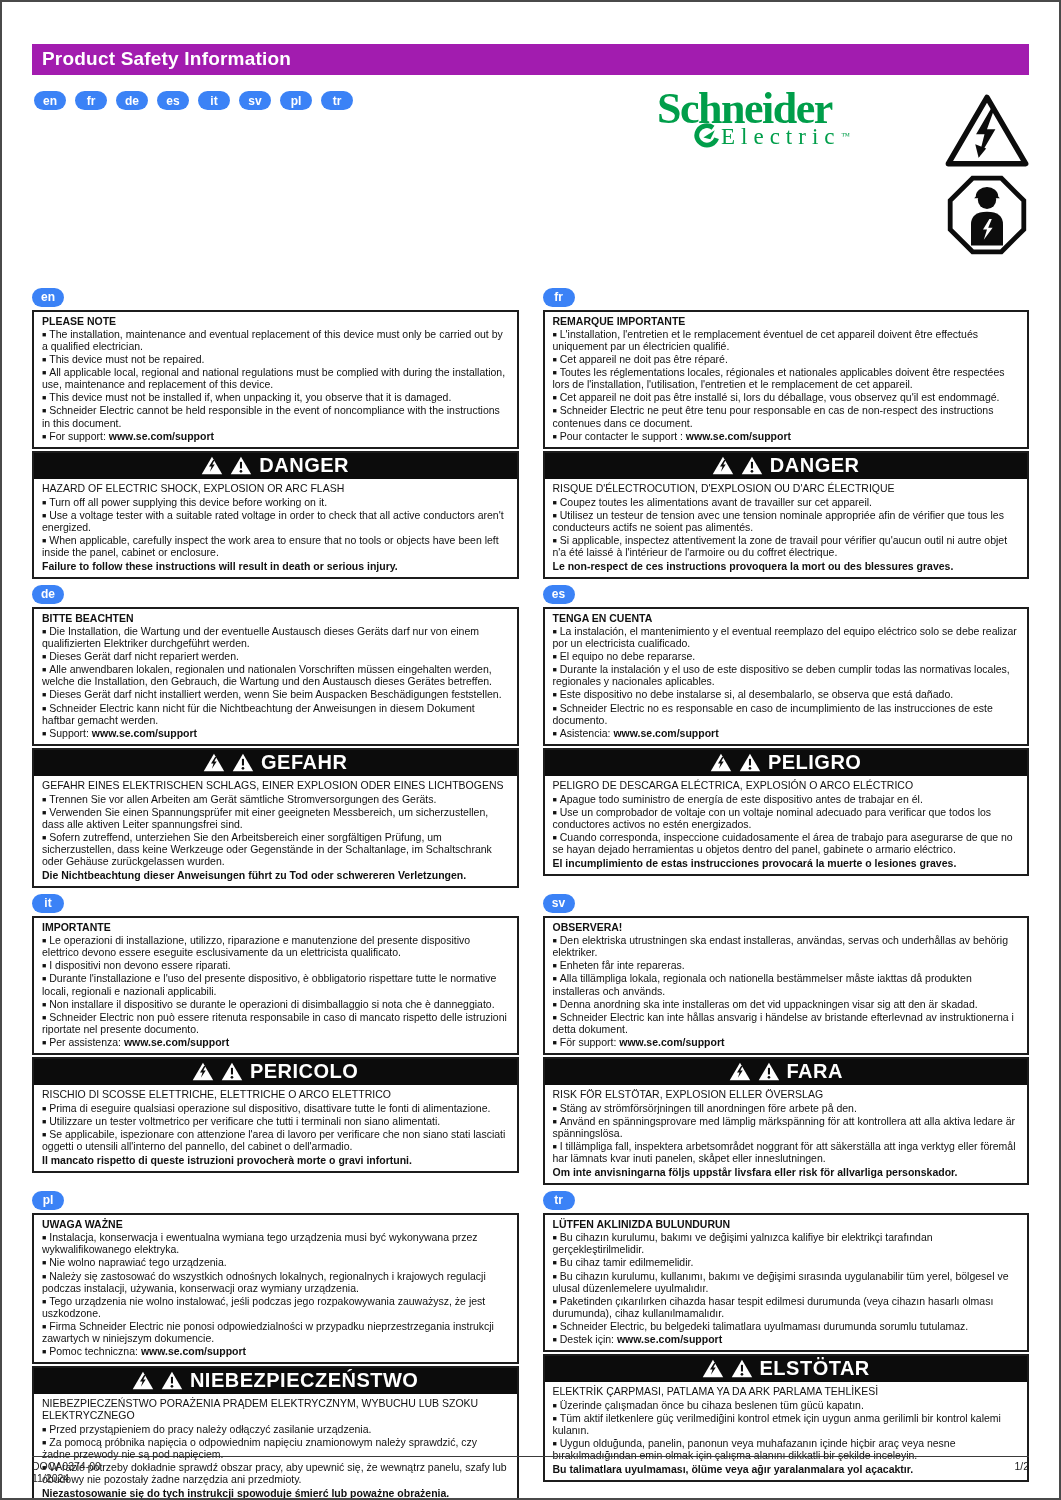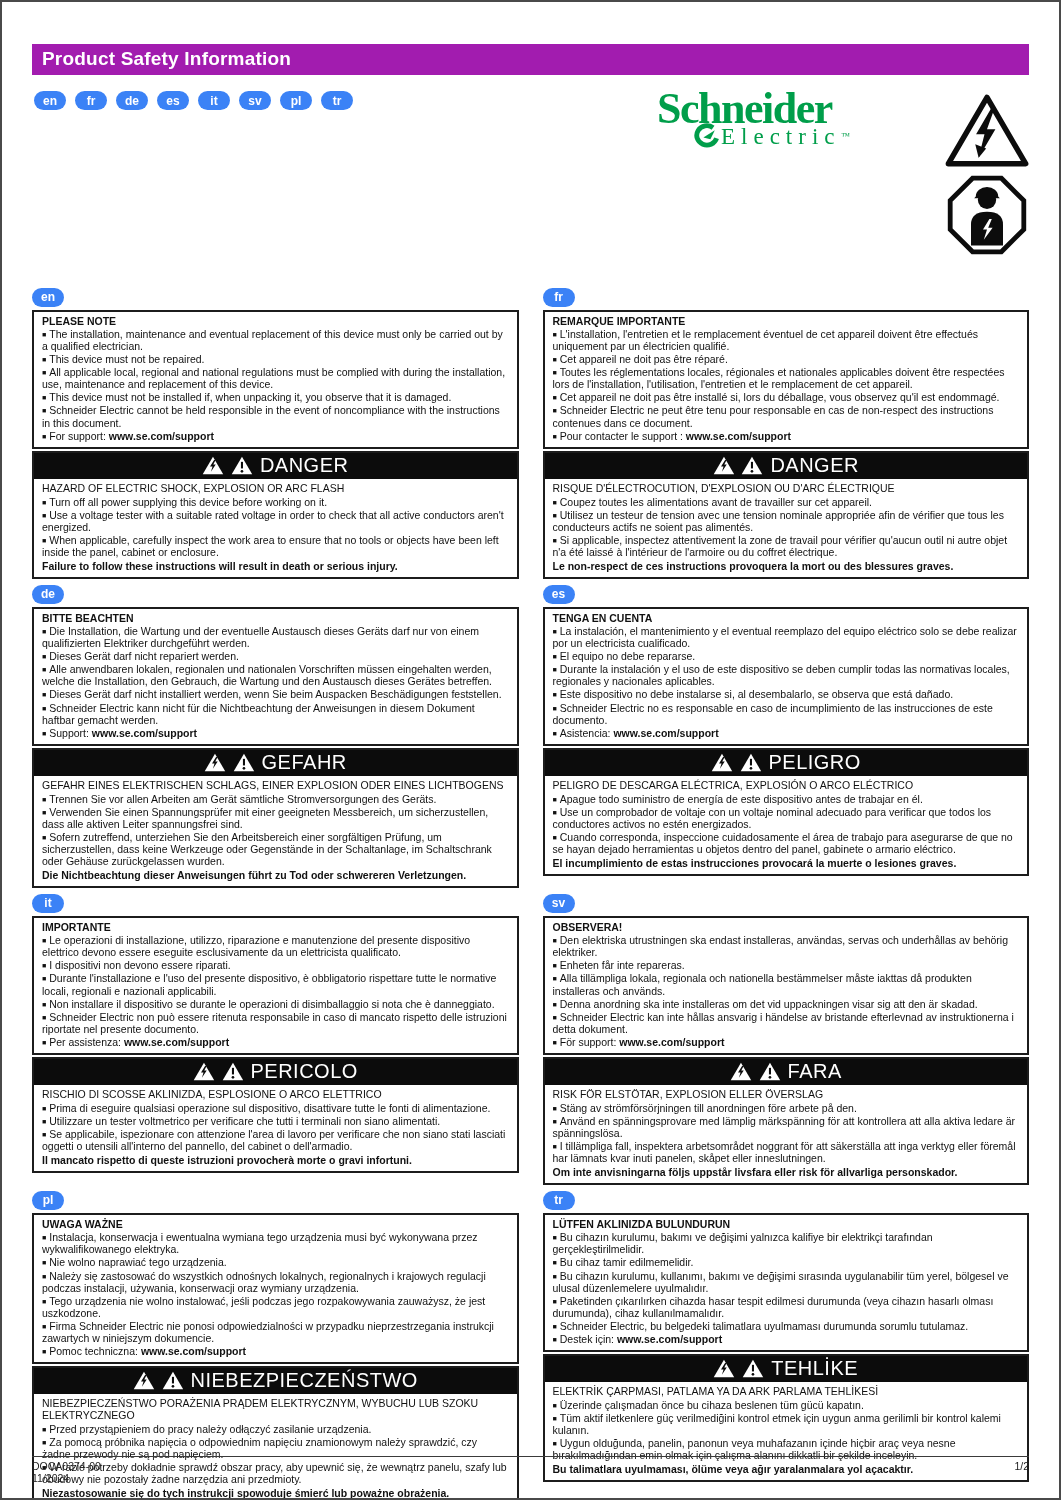--- a/index.html
+++ b/index.html
@@ -32,21 +32,21 @@
   .note-box {
     border:2px solid #1c1c1c; padding:3px 8px 5px; box-sizing:border-box; min-height:130px;
   }
   .note-title { font-weight:bold; }
   .li { margin-top:1px; }
   .sq { font-size:7px; vertical-align:1px; margin-right:3px; }
   .danger-box { border:2px solid #1c1c1c; margin-top:2px; }
   .danger-bar {
     background:#0c0c0c; color:#fff; height:26px;
     display:flex; align-items:center; justify-content:center; gap:7px;
-    font-size:20px; font-weight:normal; letter-spacing:.5px;
+    font-size:20px; font-weight:bold; letter-spacing:.5px;
   }
   .danger-bar svg { height:19px; width:auto; }
   .danger-body { padding:3px 8px 5px; }
   .hazard-title { font-weight:normal; margin-bottom:2px; }
   .consequence { font-weight:bold; margin-top:2px; }
   .footer { position:absolute; left:30px; right:30px; bottom:14px; font-size:10.5px; color:#222; }
   .footer-line { border-top:1.5px solid #3a3a3a; margin-bottom:3px; }
   .footer-top { display:flex; justify-content:space-between; }
 </style>
 </head>
@@ -269,21 +269,21 @@
             <path d="M16.5 5.5 L11 14.5 h3.4 L12.2 21.5 L18.8 11.5 h-3.4 L18.6 5.5 Z" fill="#0c0c0c"></path>
           </svg>
           <svg viewBox="0 0 30 26">
             <path d="M15 1 L29 25 H1 Z" fill="#fff"></path>
             <rect x="13.6" y="8" width="2.8" height="9" fill="#0c0c0c"></rect>
             <circle cx="15" cy="21" r="1.8" fill="#0c0c0c"></circle>
           </svg>
           <span>PERICOLO</span>
         </div>
         <div class="danger-body">
-          <div class="hazard-title">RISCHIO DI SCOSSE AKLINIZDA, ESPLOSIONE O ARCO ELETTRICO</div>
+          <div class="hazard-title">RISCHIO DI SCOSSE ELETTRICHE, ELETTRICHE O ARCO ELETTRICO</div>
           <div>
               <div class="li"><span class="sq">■</span>Prima di eseguire qualsiasi operazione sul dispositivo, disattivare tutte le fonti di alimentazione.</div>
               <div class="li"><span class="sq">■</span>Utilizzare un tester voltmetrico per verificare che tutti i terminali non siano alimentati.</div>
               <div class="li"><span class="sq">■</span>Se applicabile, ispezionare con attenzione l'area di lavoro per verificare che non siano stati lasciati oggetti o utensili all'interno del pannello, del cabinet o dell'armadio.</div>
             </div>
           <div class="consequence">Il mancato rispetto di queste istruzioni provocherà morte o gravi infortuni.</div>
         </div>
       </div>
     </section>
 
@@ -380,21 +380,21 @@
         <div class="danger-bar">
           <svg viewBox="0 0 30 26">
             <path d="M15 1 L29 25 H1 Z" fill="#fff"></path>
             <path d="M16.5 5.5 L11 14.5 h3.4 L12.2 21.5 L18.8 11.5 h-3.4 L18.6 5.5 Z" fill="#0c0c0c"></path>
           </svg>
           <svg viewBox="0 0 30 26">
             <path d="M15 1 L29 25 H1 Z" fill="#fff"></path>
             <rect x="13.6" y="8" width="2.8" height="9" fill="#0c0c0c"></rect>
             <circle cx="15" cy="21" r="1.8" fill="#0c0c0c"></circle>
           </svg>
-          <span>TEHLİKE</span>
+          <span>ELSTÖTAR</span>
         </div>
         <div class="danger-body">
           <div class="hazard-title">ELEKTRİK ÇARPMASI, PATLAMA YA DA ARK PARLAMA TEHLİKESİ</div>
           <div>
               <div class="li"><span class="sq">■</span>Üzerinde çalışmadan önce bu cihaza beslenen tüm gücü kapatın.</div>
               <div class="li"><span class="sq">■</span>Tüm aktif iletkenlere güç verilmediğini kontrol etmek için uygun anma gerilimli bir kontrol kalemi kulanın.</div>
               <div class="li"><span class="sq">■</span>Uygun olduğunda, panelin, panonun veya muhafazanın içinde hiçbir araç veya nesne bırakılmadığından emin olmak için çalışma alanını dikkatli bir şekilde inceleyin.</div>
             </div>
           <div class="consequence">Bu talimatlara uyulmaması, ölüme veya ağır yaralanmalara yol açacaktır.</div>
         </div>

